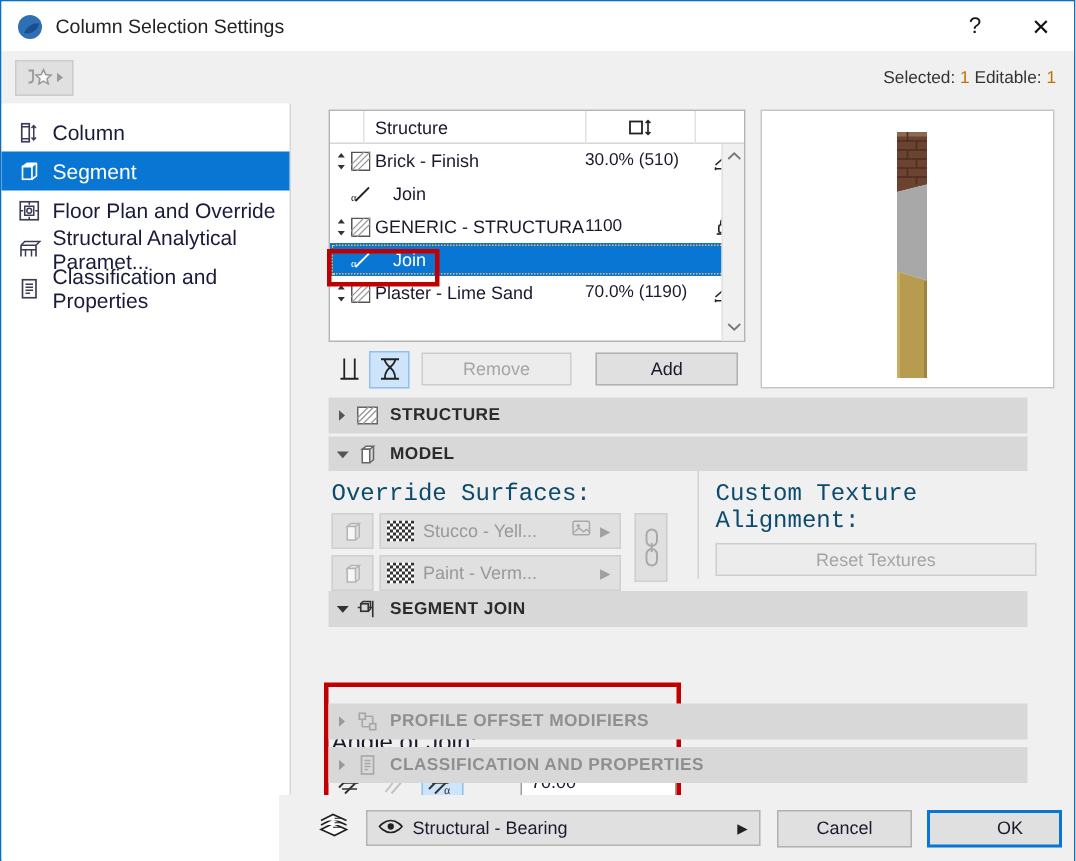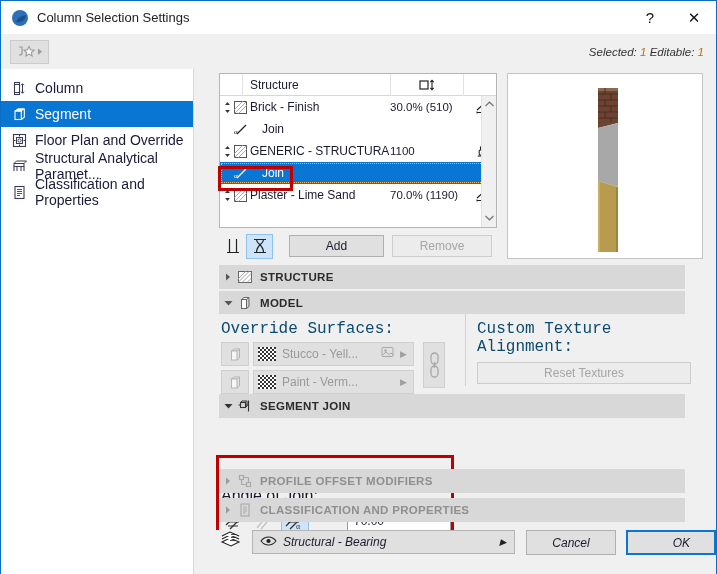--- a/index.html
+++ b/index.html
@@ -18,21 +18,21 @@
   
   .titlebar{position:absolute;left:0;top:0;width:715px;height:33px;background:#ffffff;
             display:flex;align-items:center;box-sizing:border-box;}
   .title-icon{width:18px;height:18px;margin-left:10px;margin-right:8px;flex:none;}
   .title-text{font-size:13px;color:#222;flex:1;}
   .tb-btn{width:44px;height:32px;display:flex;align-items:center;justify-content:center;
           font-size:15px;color:#111;cursor:default;}
 
   
   .toolstrip{position:absolute;left:0;top:33px;width:715px;height:35px;background:#f0f0f0;
-             display:flex;align-items:center;box-sizing:border-box;font-style:italic;}
+             display:flex;align-items:center;box-sizing:border-box;}
   .fav-btn{width:39px;height:24px;margin-left:9px;background:#e0e0e0;border:1px solid #cbcbcb;
            display:flex;align-items:center;justify-content:center;gap:1px;box-sizing:border-box;}
   .sel-status{margin-left:auto;margin-right:12px;font-size:11.5px;color:#333;}
   .sel-status b{color:#c07000;font-weight:normal;}
 
   
   .sidebar{position:absolute;left:0;top:68px;width:193px;height:505px;background:#ffffff;
            border-right:1px solid #d8d8d8;box-sizing:border-box;padding-top:6px;}
   .side-item{height:26px;display:flex;align-items:center;padding-left:10px;font-size:14px;
              color:#1a1a3a;box-sizing:border-box;}
@@ -107,22 +107,22 @@
   .angle-lbl{font-size:16px;color:#1a1a2e;}
   .ajrow{display:flex;align-items:center;margin-top:4px;}
   .ajt{width:28px;height:24px;display:flex;align-items:center;justify-content:center;
        box-sizing:border-box;margin-right:2px;}
   .ajt.on{background:#cde4fa;border:1px solid #8fc1ec;}
   .angle-input{width:104px;height:23px;background:#fff;border:1px solid #9a9a9a;
                margin-left:36px;display:flex;align-items:center;padding-left:6px;
                box-sizing:border-box;font-size:12px;color:#1a1a2e;}
 
   
-  .bottombar{position:absolute;left:193px;top:529px;width:522px;height:44px;background:#f0f0f0;
-             display:flex;box-sizing:border-box;font-style:italic;}
+  .bottombar{position:absolute;left:185px;top:529px;width:522px;height:44px;background:#f0f0f0;
+             display:flex;align-items:center;box-sizing:border-box;}
   .layer-sel{width:278px;height:24px;background:#e0e0e0;border:1px solid #b4b4b4;
              display:flex;align-items:center;box-sizing:border-box;font-size:12px;}
   .ok-btn{width:94px;height:25px;background:#e0e0e0;border:2px solid #0a76d4;
           display:flex;align-items:center;justify-content:center;font-size:12px;box-sizing:border-box;padding-left:21px;}
   .cancel-btn{width:94px;height:25px;}
 </style>
 </head>
 <body>
 
 <div id="app">
@@ -343,22 +343,22 @@
       <div class="tgl">
         <svg width="18" height="20" viewBox="0 0 18 20">
           <path d="M5.5 3v13M12.5 3v13M3 16.5h12" fill="none" stroke="#222" stroke-width="1.2"></path>
         </svg>
       </div>
       <div class="tgl on">
         <svg width="18" height="20" viewBox="0 0 18 20">
           <path d="M3 3.5h12M3 16.5h12M5.5 3.5c0 5 7 5 7 13M12.5 3.5c0 5-7 5-7 13" fill="none" stroke="#222" stroke-width="1.2"></path>
         </svg>
       </div>
+      <div class="btn dis" style="width:100px;margin-left:8px;">Remove</div>
       <div class="btn" style="width:95px;margin-left:16px;">Add</div>
-      <div class="btn dis" style="width:100px;margin-left:8px;">Remove</div>
     </div>
 
     <div class="preview">
       <svg width="194" height="184" viewBox="0 0 194 184">
         <rect width="194" height="184" fill="#fff"></rect>
         <g>
           <polygon points="90,14 110,14 110,49 90,54" fill="#6b4330"></polygon>
           <polygon points="90,14 110,14 110,17 90,17" fill="#8a6a52"></polygon>
           <path d="M90 20h20M90 26h20M90 32h20M90 38h20M90 44h20" stroke="#4d2f21" stroke-width="1"></path>
           <path d="M97 14v6M103 20v6M97 26v6M103 32v6M97 38v6M103 44v5" stroke="#4d2f21" stroke-width="1"></path>

